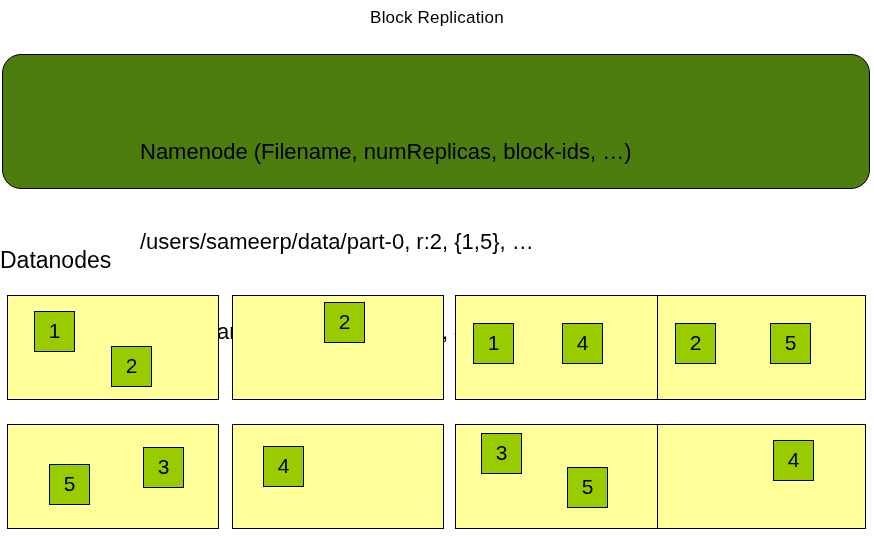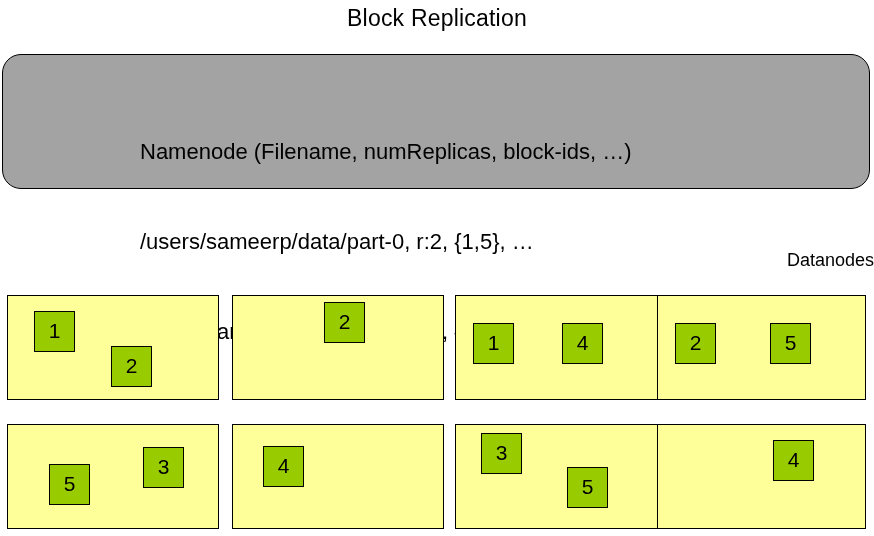--- a/index.html
+++ b/index.html
@@ -16,35 +16,35 @@
     color: #000000;
   }
 
   
   #diagram-title {
     position: absolute;
     left: 0;
     top: 4px;
     width: 874px;
     text-align: center;
-    font-size: 23px;
+    font-size: 17px;
     line-height: 28px;
     letter-spacing: 0.2px;
     color: #000;
   }
 
   
   #namenode-box {
     position: absolute;
     left: 2px;
     top: 54px;
     width: 868px;
     height: 135px;
     box-sizing: border-box;
-    background: #a3a3a3;
+    background: #4d7c0f;
     border: 1.6px solid #000000;
     border-radius: 19px;
   }
   #namenode-text {
     position: absolute;
     left: 137px;
     top: 22px;
     font-size: 22px;
     line-height: 30px;
     white-space: pre;
@@ -54,22 +54,22 @@
     display: block;
     white-space: pre;
   }
 
   
   #datanodes-label {
     position: absolute;
     left: 0;
     top: 246px;
     width: 874px;
-    text-align: right;
-    font-size: 18px;
+    text-align: left;
+    font-size: 23px;
     line-height: 28px;
     color: #000;
   }
 
   
   .datanode {
     position: absolute;
     box-sizing: border-box;
     background: #ffff99;
     border: 1.6px solid #000000;

